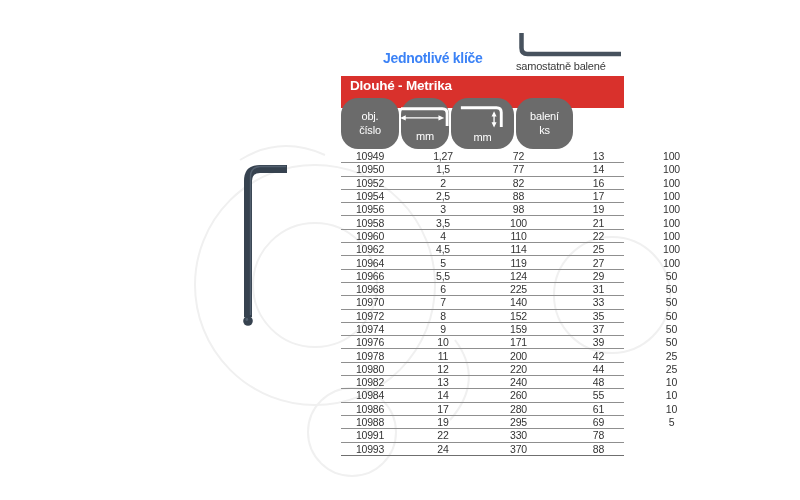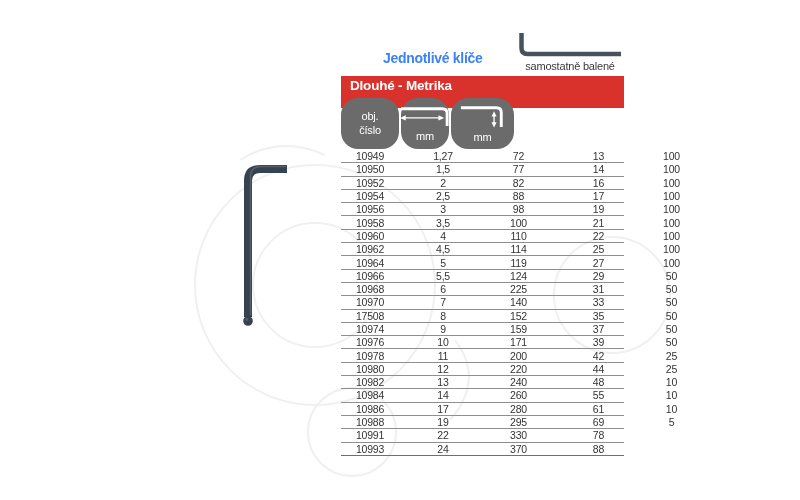--- a/index.html
+++ b/index.html
@@ -8,21 +8,21 @@
     font-family:"Liberation Sans", sans-serif; overflow:hidden;
   }
   .watermark { position:absolute; left:0; top:0; z-index:0; }
   .key-art   { position:absolute; left:0; top:0; z-index:1; }
 
   .page-title {
     position:absolute; left:351px; top:50px; z-index:2;
     font-size:14px; font-weight:bold; color:#3b82f6; letter-spacing:-0.3px;margin-left:32px;
   }
 
-  .packed { position:absolute; left:516px; top:30px; width:108px; z-index:2; text-align:center; }
+  .packed { position:absolute; left:516px; top:30px; width:108px; z-index:2; }
   .packed svg { display:block; margin:0 auto; }
   .packed-label { display:block; margin-top:3px; font-size:11px; color:#3a3a3a; letter-spacing:-0.2px; }
 
   .section-bar {
     position:absolute; left:341px; top:76px; width:283px; height:32px; z-index:2;
     background:var(--accent-red, #d9312c); color:#ffffff;
     font-size:13.5px; font-weight:bold; line-height:20px;
     padding-left:9px; box-sizing:border-box; letter-spacing:-0.2px;
   }
 
@@ -99,20 +99,24 @@
     </div>
     <div class="th">
       <svg width="50" height="27" viewBox="0 0 52 28">
         <path d="M 3 6 L 40 6 Q 45 6 45 11 L 45 26" fill="none" stroke="#ffffff" stroke-width="3"></path>
         <line x1="37.5" y1="12" x2="37.5" y2="24" stroke="#ffffff" stroke-width="1.4"></line>
         <polygon points="37.5,9.5 34.9,15 40.1,15" fill="#ffffff"></polygon>
         <polygon points="37.5,26.5 34.9,21 40.1,21" fill="#ffffff"></polygon>
       </svg>
       <span class="lbl">mm</span>
     </div>
+    <div class="th">
+      <span class="lbl">balení
+ks</span>
+    </div>
   </div>
 
   <div class="tbody">
       <div class="tr">
         <div class="td">10949</div>
         <div class="td">1,27</div>
         <div class="td">72</div>
         <div class="td">13</div>
         <div class="td">100</div>
       </div>
@@ -187,21 +191,21 @@
         <div class="td">50</div>
       </div>
       <div class="tr">
         <div class="td">10970</div>
         <div class="td">7</div>
         <div class="td">140</div>
         <div class="td">33</div>
         <div class="td">50</div>
       </div>
       <div class="tr">
-        <div class="td">17508</div>
+        <div class="td">10972</div>
         <div class="td">8</div>
         <div class="td">152</div>
         <div class="td">35</div>
         <div class="td">50</div>
       </div>
       <div class="tr">
         <div class="td">10974</div>
         <div class="td">9</div>
         <div class="td">159</div>
         <div class="td">37</div>

